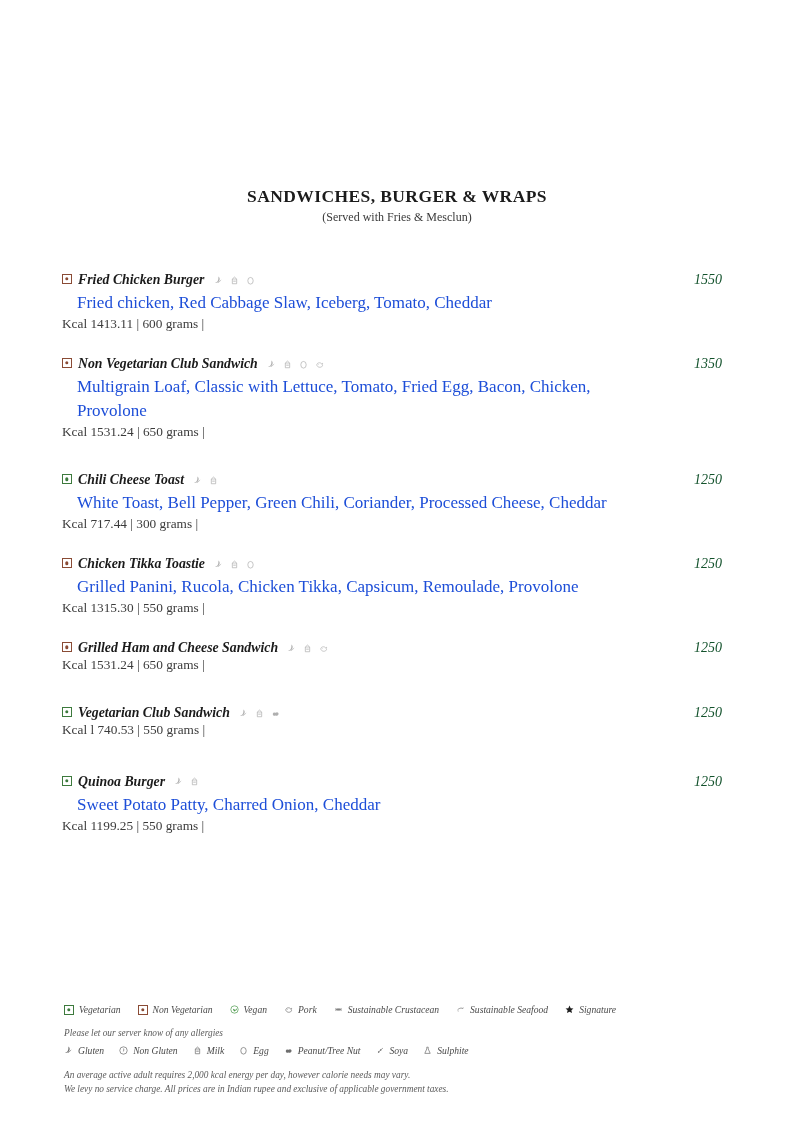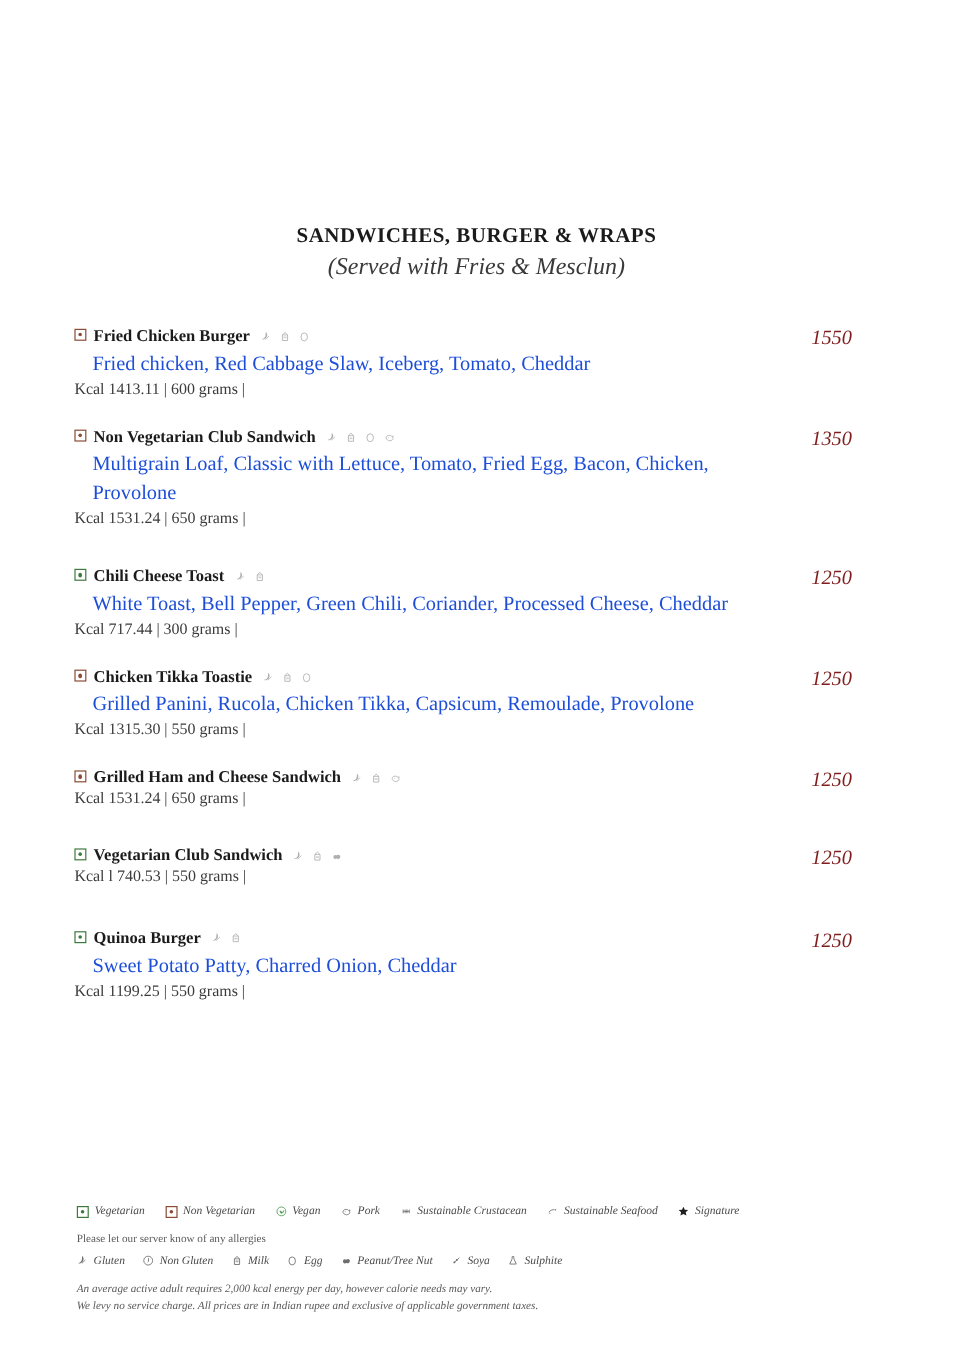--- a/index.html
+++ b/index.html
@@ -32,22 +32,21 @@
     text-align: center;
   }
   .section-title {
     font-size: 17.5px;
     font-weight: bold;
     letter-spacing: 0.4px;
     color: #1b1b1b;
     line-height: 1.25;
   }
   .section-subtitle {
-    font-size: 20px;
-    font-style: italic;
+    font-size: 12px;
     color: #3a3a3a;
     margin-top: 2px;
     line-height: 1.25;
   }
 
   
   .menu-list {
     position: absolute;
     left: 62px;
     top: 272px;
@@ -59,20 +58,21 @@
   }
   .item-headrow {
     display: flex;
     align-items: baseline;
     justify-content: space-between;
   }
   .item-headleft {
     display: flex;
     align-items: center;
     flex: 0 1 auto;
+    font-style: italic;
   }
   .item-name {
     font-size: 13.8px;
     font-weight: bold;
     color: #1b1b1b;
     white-space: nowrap;
   }
   .diet-marker {
     display: inline-block;
     width: 8px;
@@ -110,26 +110,26 @@
   .tag-icon {
     display: inline-block;
     width: 9px;
     height: 9px;
     opacity: 0.55;
     line-height: 0;
   }
   .tag-icon svg { display: block; width: 9px; height: 9px; }
 
   .item-price {
-    font-size: 17px;
+    font-size: 14px;
     font-style: italic;
-    color: #7f1d1d;
+    color: #14532d;
     white-space: nowrap;
     position: absolute;
-    right: 12px;
+    right: 0;
     top: 0;
   }
 
   .item-desc {
     font-size: 17px;
     color: #1d4ed8;
     margin-top: 3px;
     margin-left: 15px;
     line-height: 1.42;
     max-width: 560px;
@@ -171,20 +171,21 @@
   .legend-ico {
     display: inline-block;
     width: 9px;
     height: 9px;
     line-height: 0;
   }
   .legend-ico svg { display: block; width: 9px; height: 9px; }
 
   .allergy-note {
     font-size: 9.3px;
+    font-style: italic;
     color: #5a5a5a;
     margin-top: 13px;
   }
   .allergen-row {
     display: flex;
     align-items: center;
     gap: 15px;
     margin-top: 7px;
     flex-wrap: nowrap;
   }

